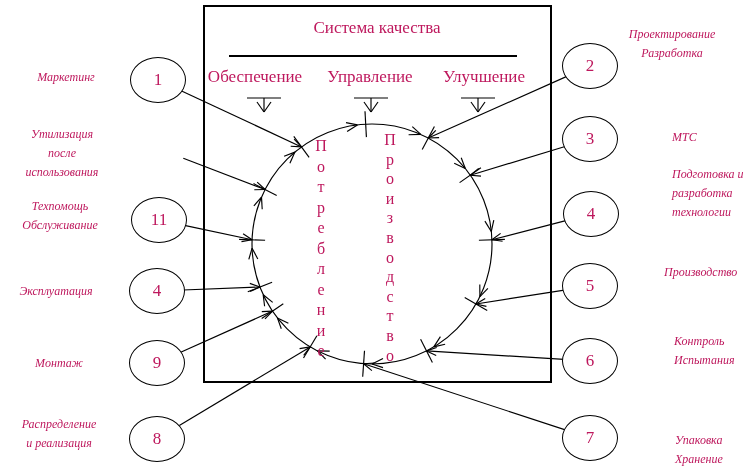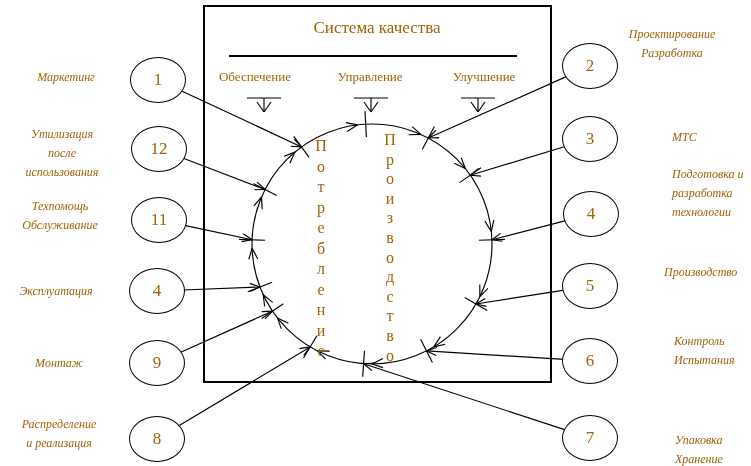--- a/index.html
+++ b/index.html
@@ -1,28 +1,28 @@
 <!DOCTYPE html>
 <html><head>
 <meta charset="utf-8">
 <style>
   html,body{margin:0;padding:0;background:#fff;}
   #canvas{
     position:relative;width:751px;height:466px;background:#ffffff;overflow:hidden;
-    font-family:"Liberation Serif","DejaVu Serif",serif;color:#a16207;
+    font-family:"Liberation Serif","DejaVu Serif",serif;color:#be185d;
   }
   #loop-svg{position:absolute;left:0;top:0;}
   #loop-svg line, #loop-svg circle{stroke:#000;fill:none;stroke-width:1.15px;}
   .frame{position:absolute;left:203px;top:5px;width:345px;height:374px;border:2px solid #000;}
   .underline{position:absolute;left:229px;top:55px;width:288px;height:0;border-top:2px solid #000;}
   .lbl{position:absolute;white-space:pre-line;font-size:12px;line-height:19px;font-style:italic;}
   .lbl.c{text-align:center;transform:translate(-50%,-50%);}
   .lbl.l{text-align:left;transform:translateY(-50%);margin-left:44px;}
   .title{position:absolute;transform:translate(-50%,-50%);font-size:17px;white-space:nowrap;}
-  .func{position:absolute;transform:translate(-50%,-50%);font-size:13px;white-space:nowrap;}
+  .func{position:absolute;transform:translate(-50%,-50%);font-size:17px;white-space:nowrap;}
   .stage{
     position:absolute;width:56px;height:46px;border:1.5px solid #000;border-radius:50%;
     background:#fff;display:flex;align-items:center;justify-content:center;
     font-size:17px;box-sizing:border-box;
   }
   .vert{
     position:absolute;transform:translateX(-50%);white-space:pre;
     text-align:center;font-size:16px;
   }
   .vert.lft{line-height:20.5px;}
@@ -181,23 +181,20 @@
     </div>
   <div class="stage" style="left:129px;top:340px;">
       <span>9</span>
     </div>
   <div class="stage" style="left:129px;top:268px;">
       <span>4</span>
     </div>
   <div class="stage" style="left:131px;top:197px;">
       <span>11</span>
     </div>
-  <div class="stage" style="left:131px;top:126px;">
-      <span>12</span>
-    </div>
 
   <div class="lbl c" style="left:66px;top:77px;">Маркетинг</div>
   <div class="lbl c" style="left:672px;top:44px;">Проектирование
 Разработка</div>
   <div class="lbl l" style="left:628px;top:137px;">МТС</div>
   <div class="lbl l" style="left:628px;top:193px;">Подготовка и
 разработка
 технологии</div>
   <div class="lbl l" style="left:620px;top:272px;">Производство</div>
   <div class="lbl l" style="left:630px;top:351px;">Контроль

